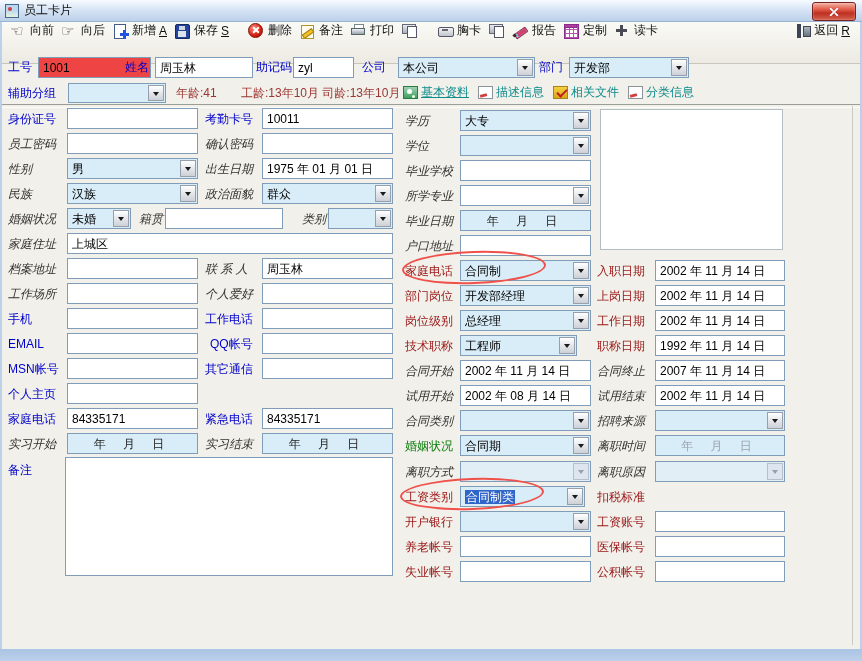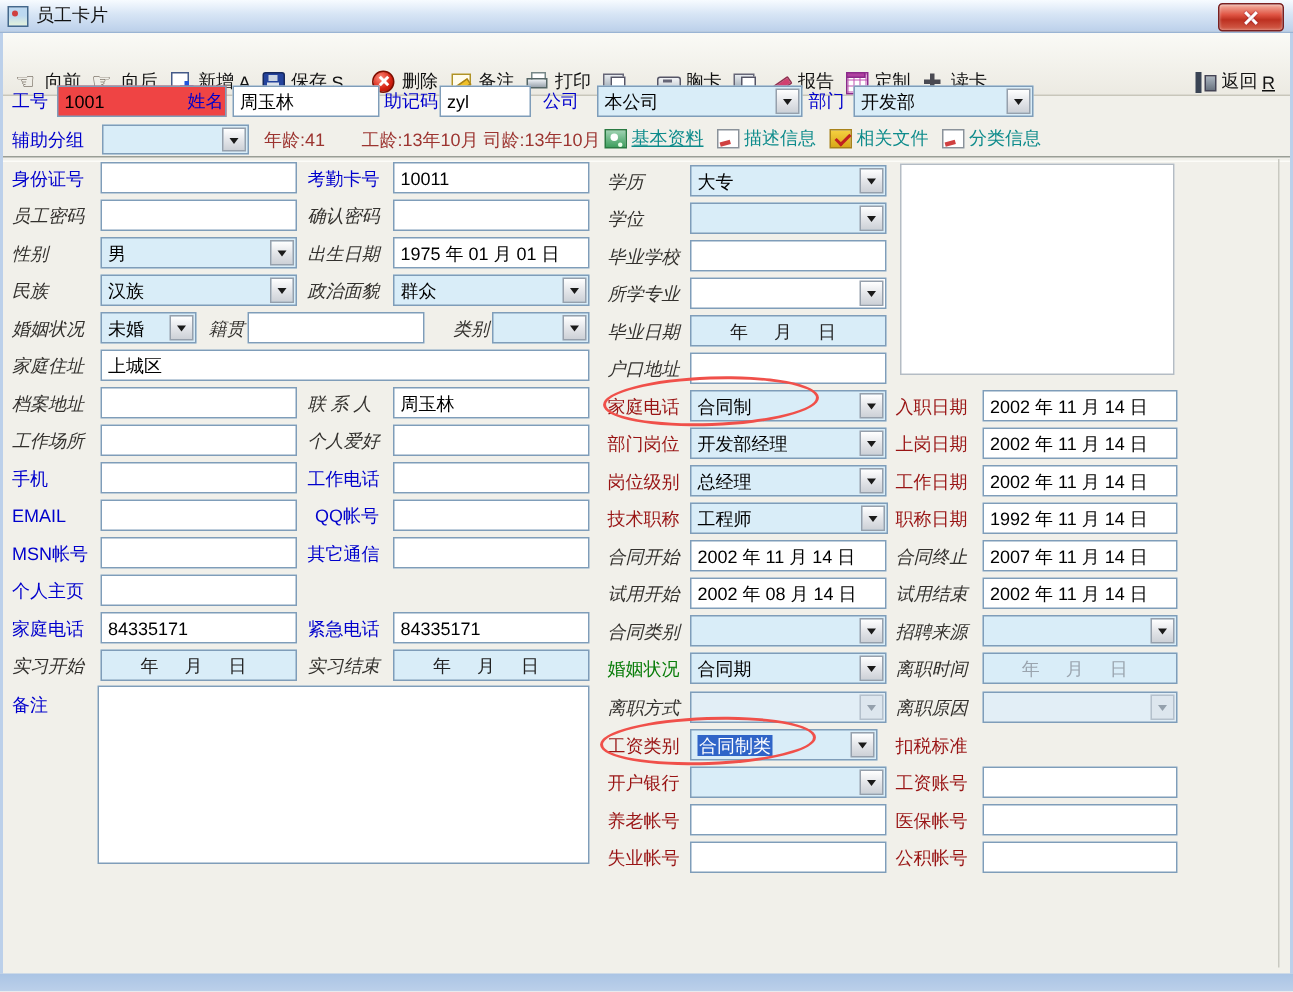--- a/index.html
+++ b/index.html
@@ -20,21 +20,21 @@
   .win-icon::after{content:"";position:absolute;left:2px;top:2px;width:4px;height:4px;border-radius:50%;background:#d04040;}
 
   .close-btn{position:absolute;right:6px;top:2px;width:42px;height:17px;border:1px solid #7a2020;border-radius:3px;
     background:linear-gradient(#f2b3a3,#e05544 40%,#bd3020 60%,#d4604c);box-shadow:inset 0 0 2px #fff8;cursor:default;}
   .close-btn::before,.close-btn::after{content:"";position:absolute;left:50%;top:50%;width:11px;height:2px;background:#fff;box-shadow:0 0 1px #802;}
   .close-btn::before{transform:translate(-50%,-50%) rotate(45deg);}
   .close-btn::after{transform:translate(-50%,-50%) rotate(-45deg);}
 
   
   .toolbar{position:absolute;left:2px;top:22px;width:858px;height:42px;background:linear-gradient(#fafaf6,#eceae2);
-    border-bottom:1px solid #c8c6ba;display:flex;align-items:flex-end;padding:0 8px;box-sizing:border-box;color:#111;}
+    border-bottom:1px solid #c8c6ba;display:flex;align-items:flex-start;padding:0 8px;box-sizing:border-box;color:#111;}
   .tb-item{display:flex;align-items:center;gap:3px;margin-right:7px;white-space:nowrap;}
   .mgap{margin-left:12px;}
   .mn{text-decoration:underline;}
   .tb-right{margin-left:auto;margin-right:2px;}
 
   .tbi{width:17px;height:16px;display:inline-block;position:relative;flex:none;}
   .i-hand-left::before{content:"☜";position:absolute;left:0;top:0;font-size:15px;line-height:16px;color:#4a3f32;}
   .i-hand-right::before{content:"☞";position:absolute;left:0;top:0;font-size:15px;line-height:16px;color:#4a3f32;}
   .i-new::before{content:"";position:absolute;left:2px;top:1px;width:10px;height:13px;background:#fff;border:1px solid #445a88;}
   .i-new::after{content:"";position:absolute;right:0;bottom:0;width:9px;height:9px;
@@ -315,21 +315,21 @@
   <div class="lbl c-mar" style="left:405px;top:263px">家庭电话</div>
   <div class="fld combo blue-bg" style="left:460px;top:260px;width:131px"><span>合同制</span><span class="arrow"></span></div>
 
   <div class="lbl c-mar" style="left:405px;top:288px">部门岗位</div>
   <div class="fld combo blue-bg" style="left:460px;top:285px;width:131px"><span>开发部经理</span><span class="arrow"></span></div>
 
   <div class="lbl c-mar" style="left:405px;top:313px">岗位级别</div>
   <div class="fld combo blue-bg" style="left:460px;top:310px;width:131px"><span>总经理</span><span class="arrow"></span></div>
 
   <div class="lbl c-mar" style="left:405px;top:338px">技术职称</div>
-  <div class="fld combo blue-bg" style="left:460px;top:335px;width:132px"><span>工程师</span><span class="arrow"></span></div>
+  <div class="fld combo blue-bg" style="left:460px;top:335px;width:117px"><span>工程师</span><span class="arrow"></span></div>
 
   <div class="lbl c-blk" style="left:405px;top:363px">合同开始</div>
   <div class="fld" style="left:460px;top:360px;width:131px">2002 年 11 月 14 日</div>
 
   <div class="lbl c-blk" style="left:405px;top:388px">试用开始</div>
   <div class="fld" style="left:460px;top:385px;width:131px">2002 年 08 月 14 日</div>
 
   <div class="lbl c-blk" style="left:405px;top:413px">合同类别</div>
   <div class="fld combo blue-bg" style="left:460px;top:410px;width:131px"><span></span><span class="arrow"></span></div>
 

